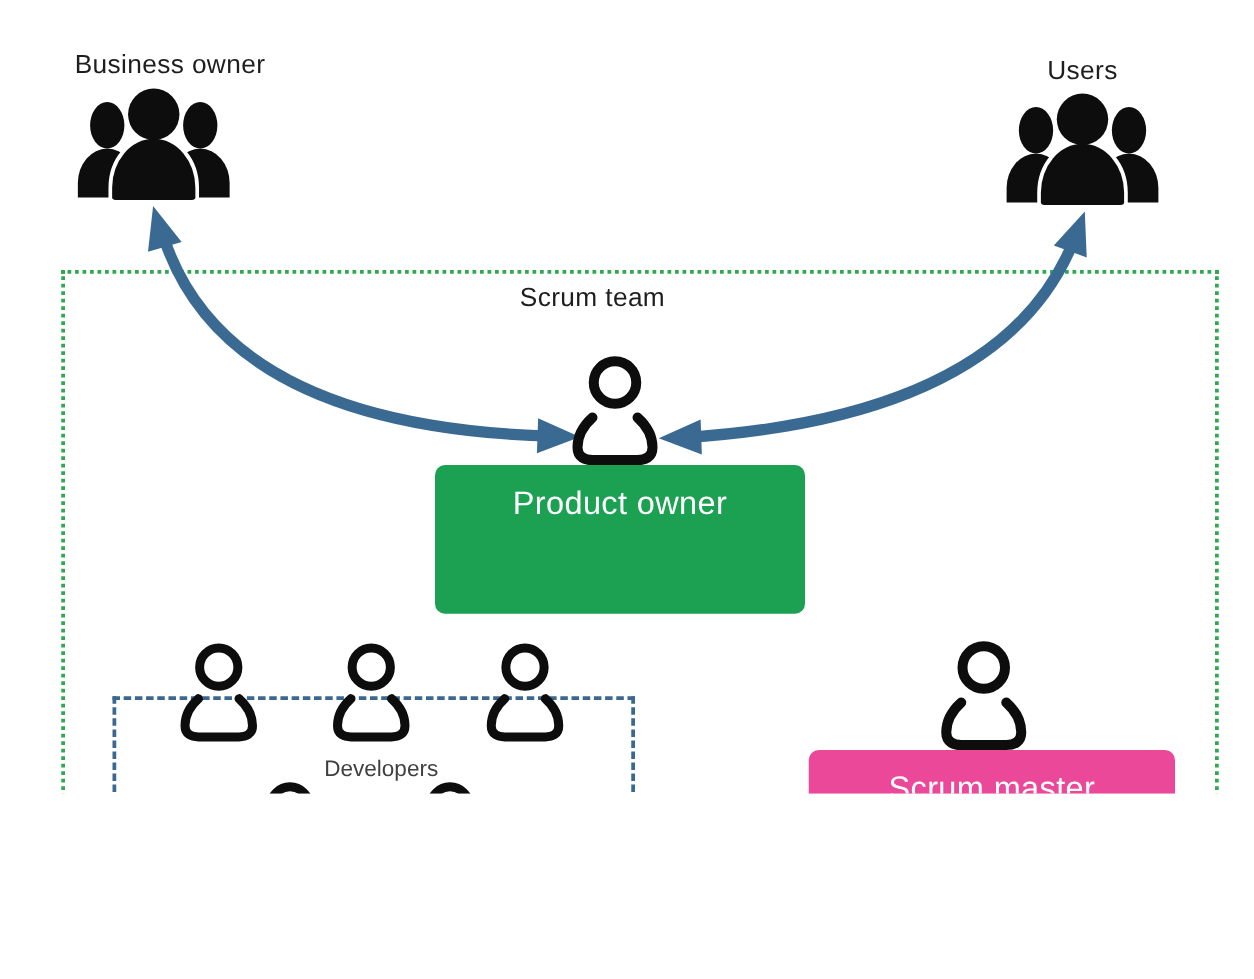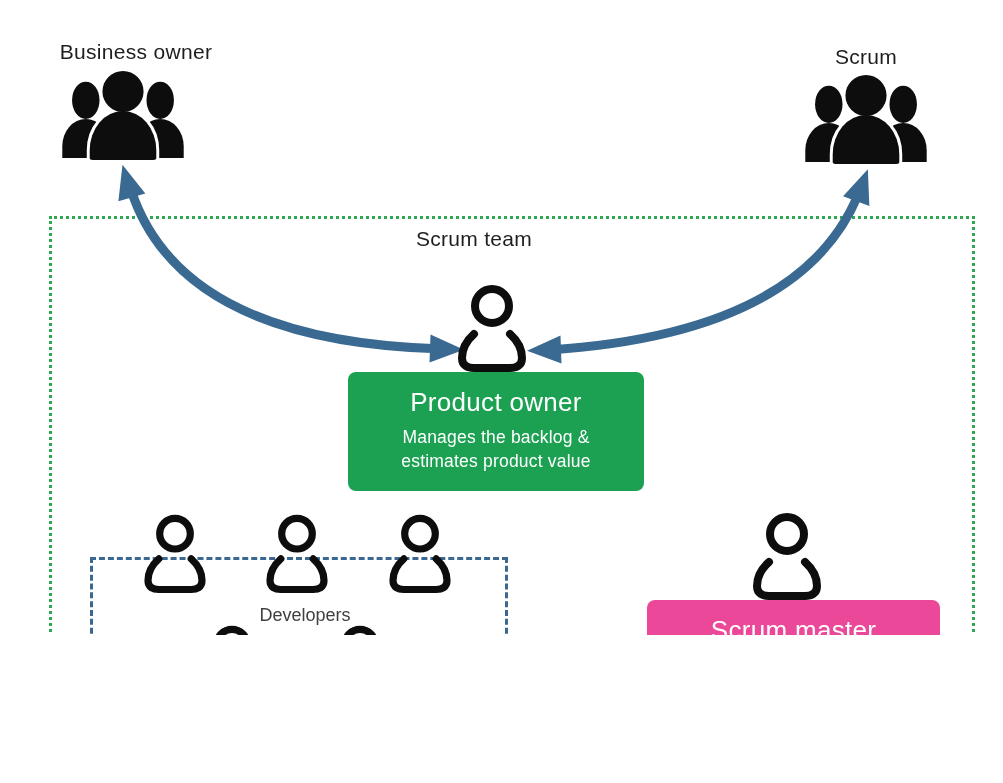--- a/index.html
+++ b/index.html
@@ -117,21 +117,21 @@
         </g>
       </symbol>
     </defs>
   </svg>
 
   <div class="abs plain-label" style="left:46px; top:40px; width:180px;">Business owner</div>
   <svg class="abs icon" style="left:58px; top:66px;" width="130" height="94" viewBox="0 0 132 96">
     <use href="#people-group"></use>
   </svg>
 
-  <div class="abs plain-label" style="left:800px; top:45px; width:132px;">Scrum</div>
+  <div class="abs plain-label" style="left:800px; top:45px; width:132px;">Users</div>
   <svg class="abs icon" style="left:801px; top:70px;" width="130" height="94" viewBox="0 0 132 96">
     <use href="#people-group"></use>
   </svg>
 
   <div class="abs scrum-team-frame"></div>
   <div class="abs plain-label" style="left:407px; top:227px; width:134px;">Scrum team</div>
 
   <div class="abs developers-frame"></div>
   <div class="abs dev-label" style="left:240px; top:605px; width:130px;">Developers</div>
 
@@ -146,24 +146,20 @@
       <polygon points="0,-20 14,14 -14,14" transform="translate(547,350) rotate(-92)" stroke="none"></polygon>
       <polygon points="0,-20 14,14 -14,14" transform="translate(861,188) rotate(20)" stroke="none"></polygon>
     </g>
   </svg>
 
   <svg class="abs icon" style="left:452px; top:282px;" width="80" height="92" viewBox="0 0 80 92">
     <use href="#person-outline"></use>
   </svg>
   <div class="abs role-box po-box">
     <div class="role-title">Product owner</div>
-    <div class="role-desc">
-      <div>Manages the backlog &amp;</div>
-      <div>estimates product value</div>
-    </div>
   </div>
 
   <svg class="abs icon" style="left:139px; top:512px;" width="72" height="83" viewBox="0 0 80 92">
       <use href="#person-outline"></use>
     </svg>
   <svg class="abs icon" style="left:261px; top:512px;" width="72" height="83" viewBox="0 0 80 92">
       <use href="#person-outline"></use>
     </svg>
   <svg class="abs icon" style="left:384px; top:512px;" width="72" height="83" viewBox="0 0 80 92">
       <use href="#person-outline"></use>

